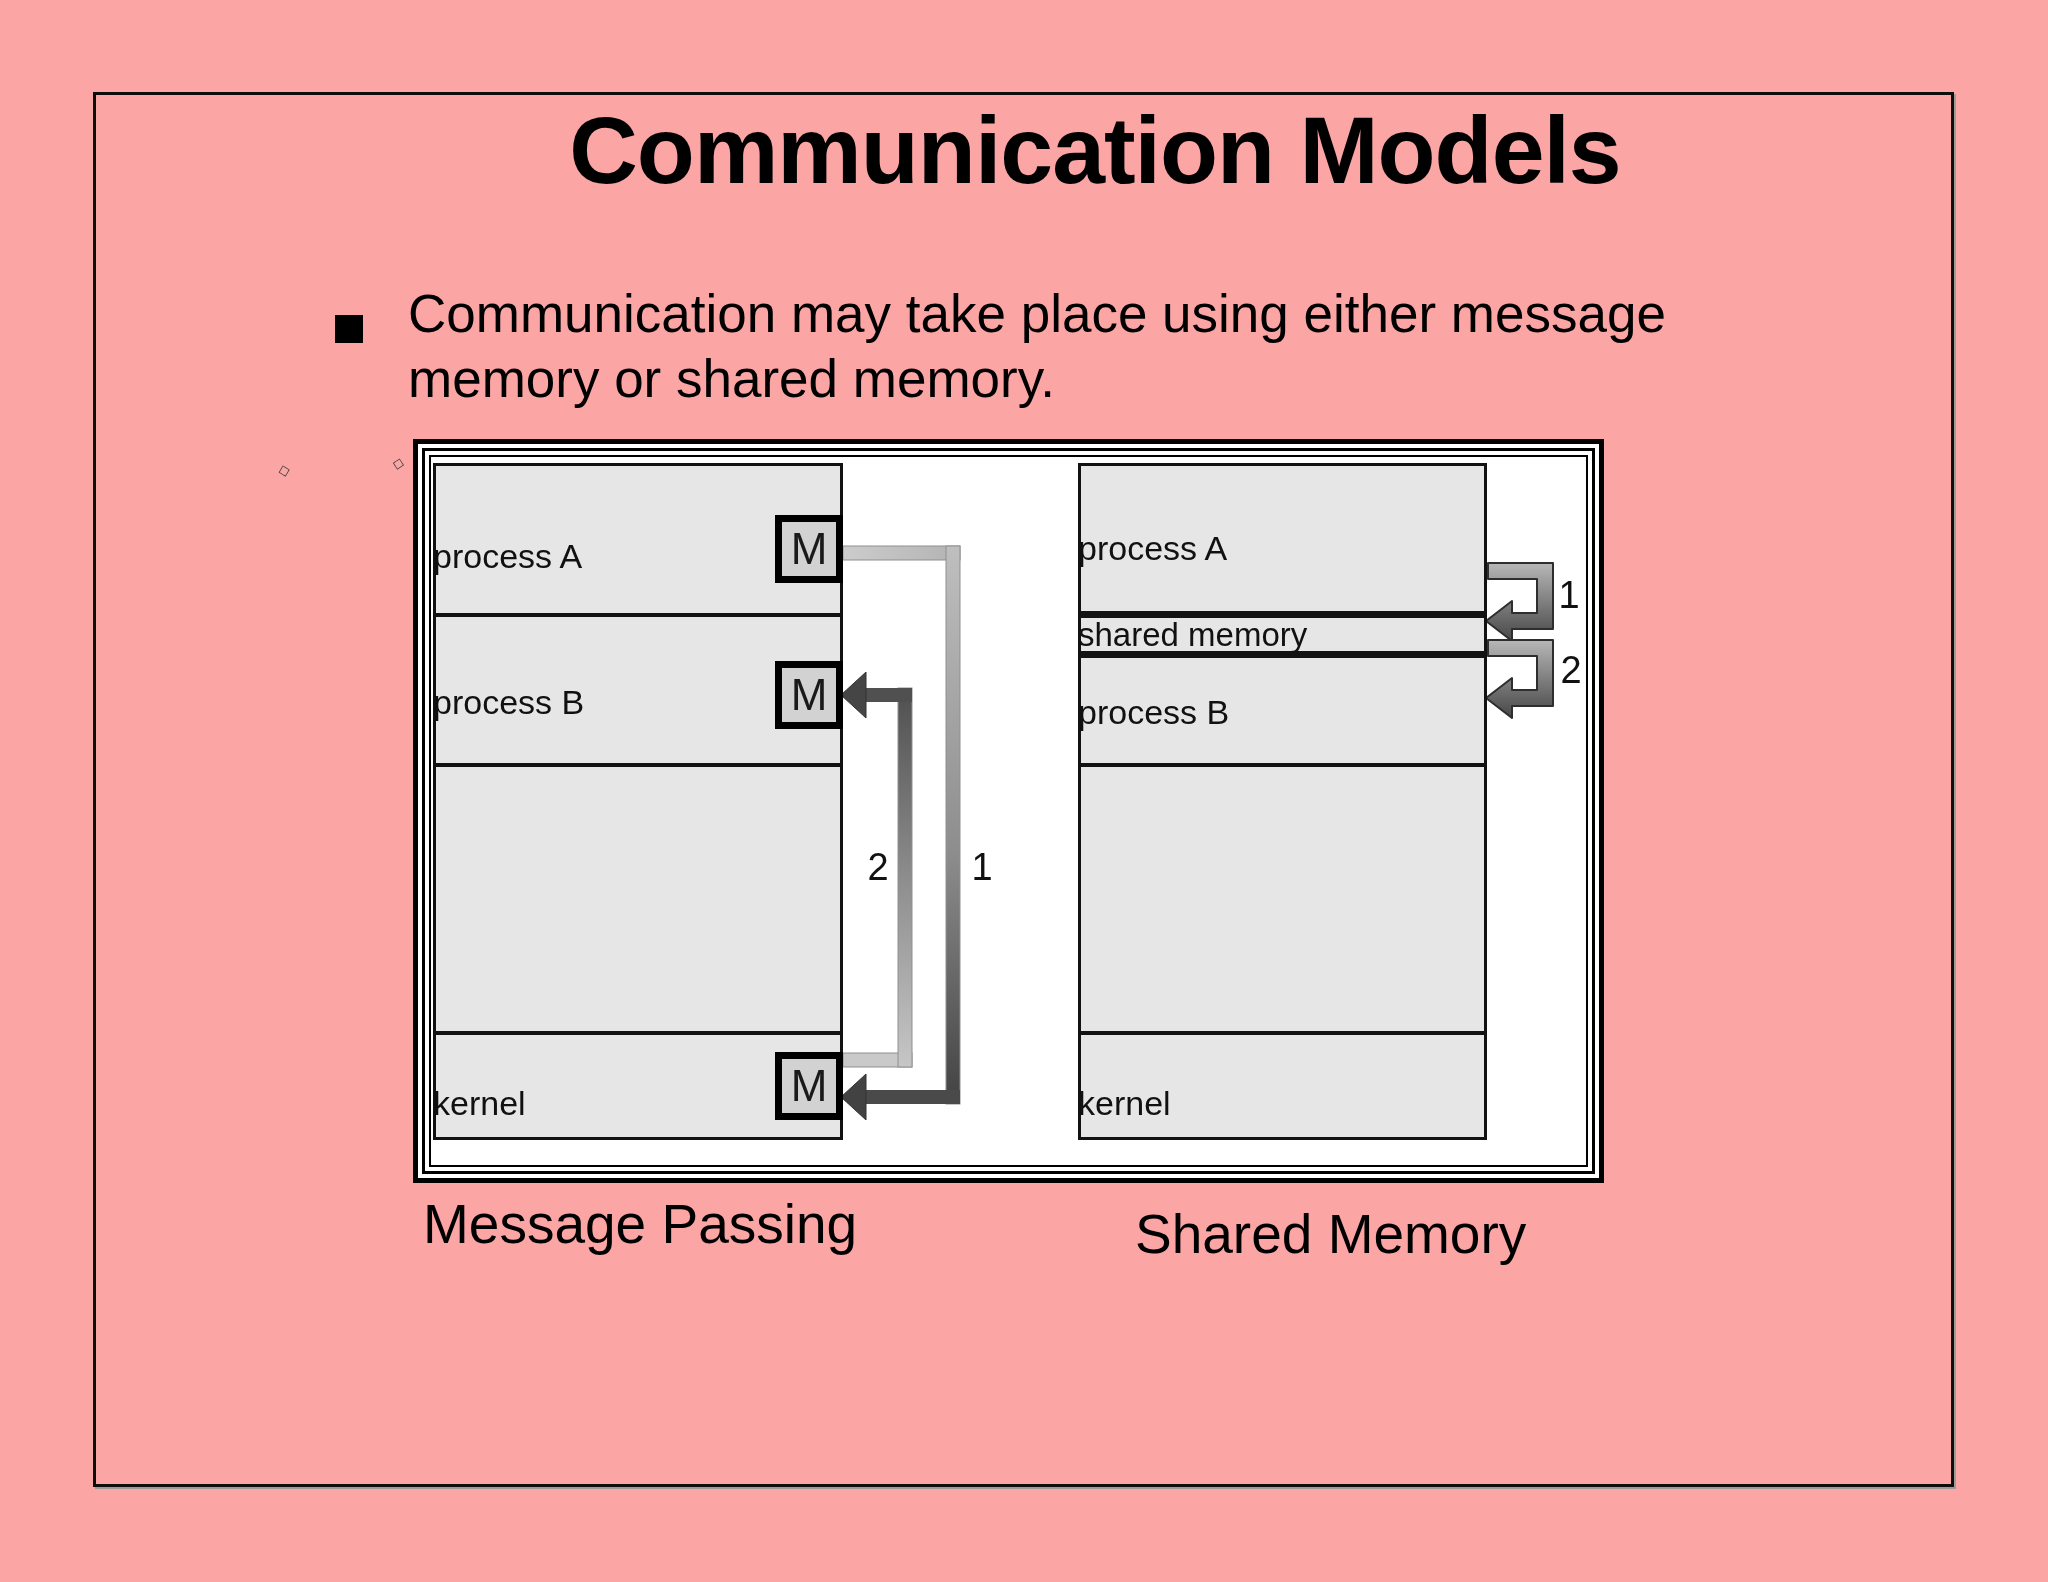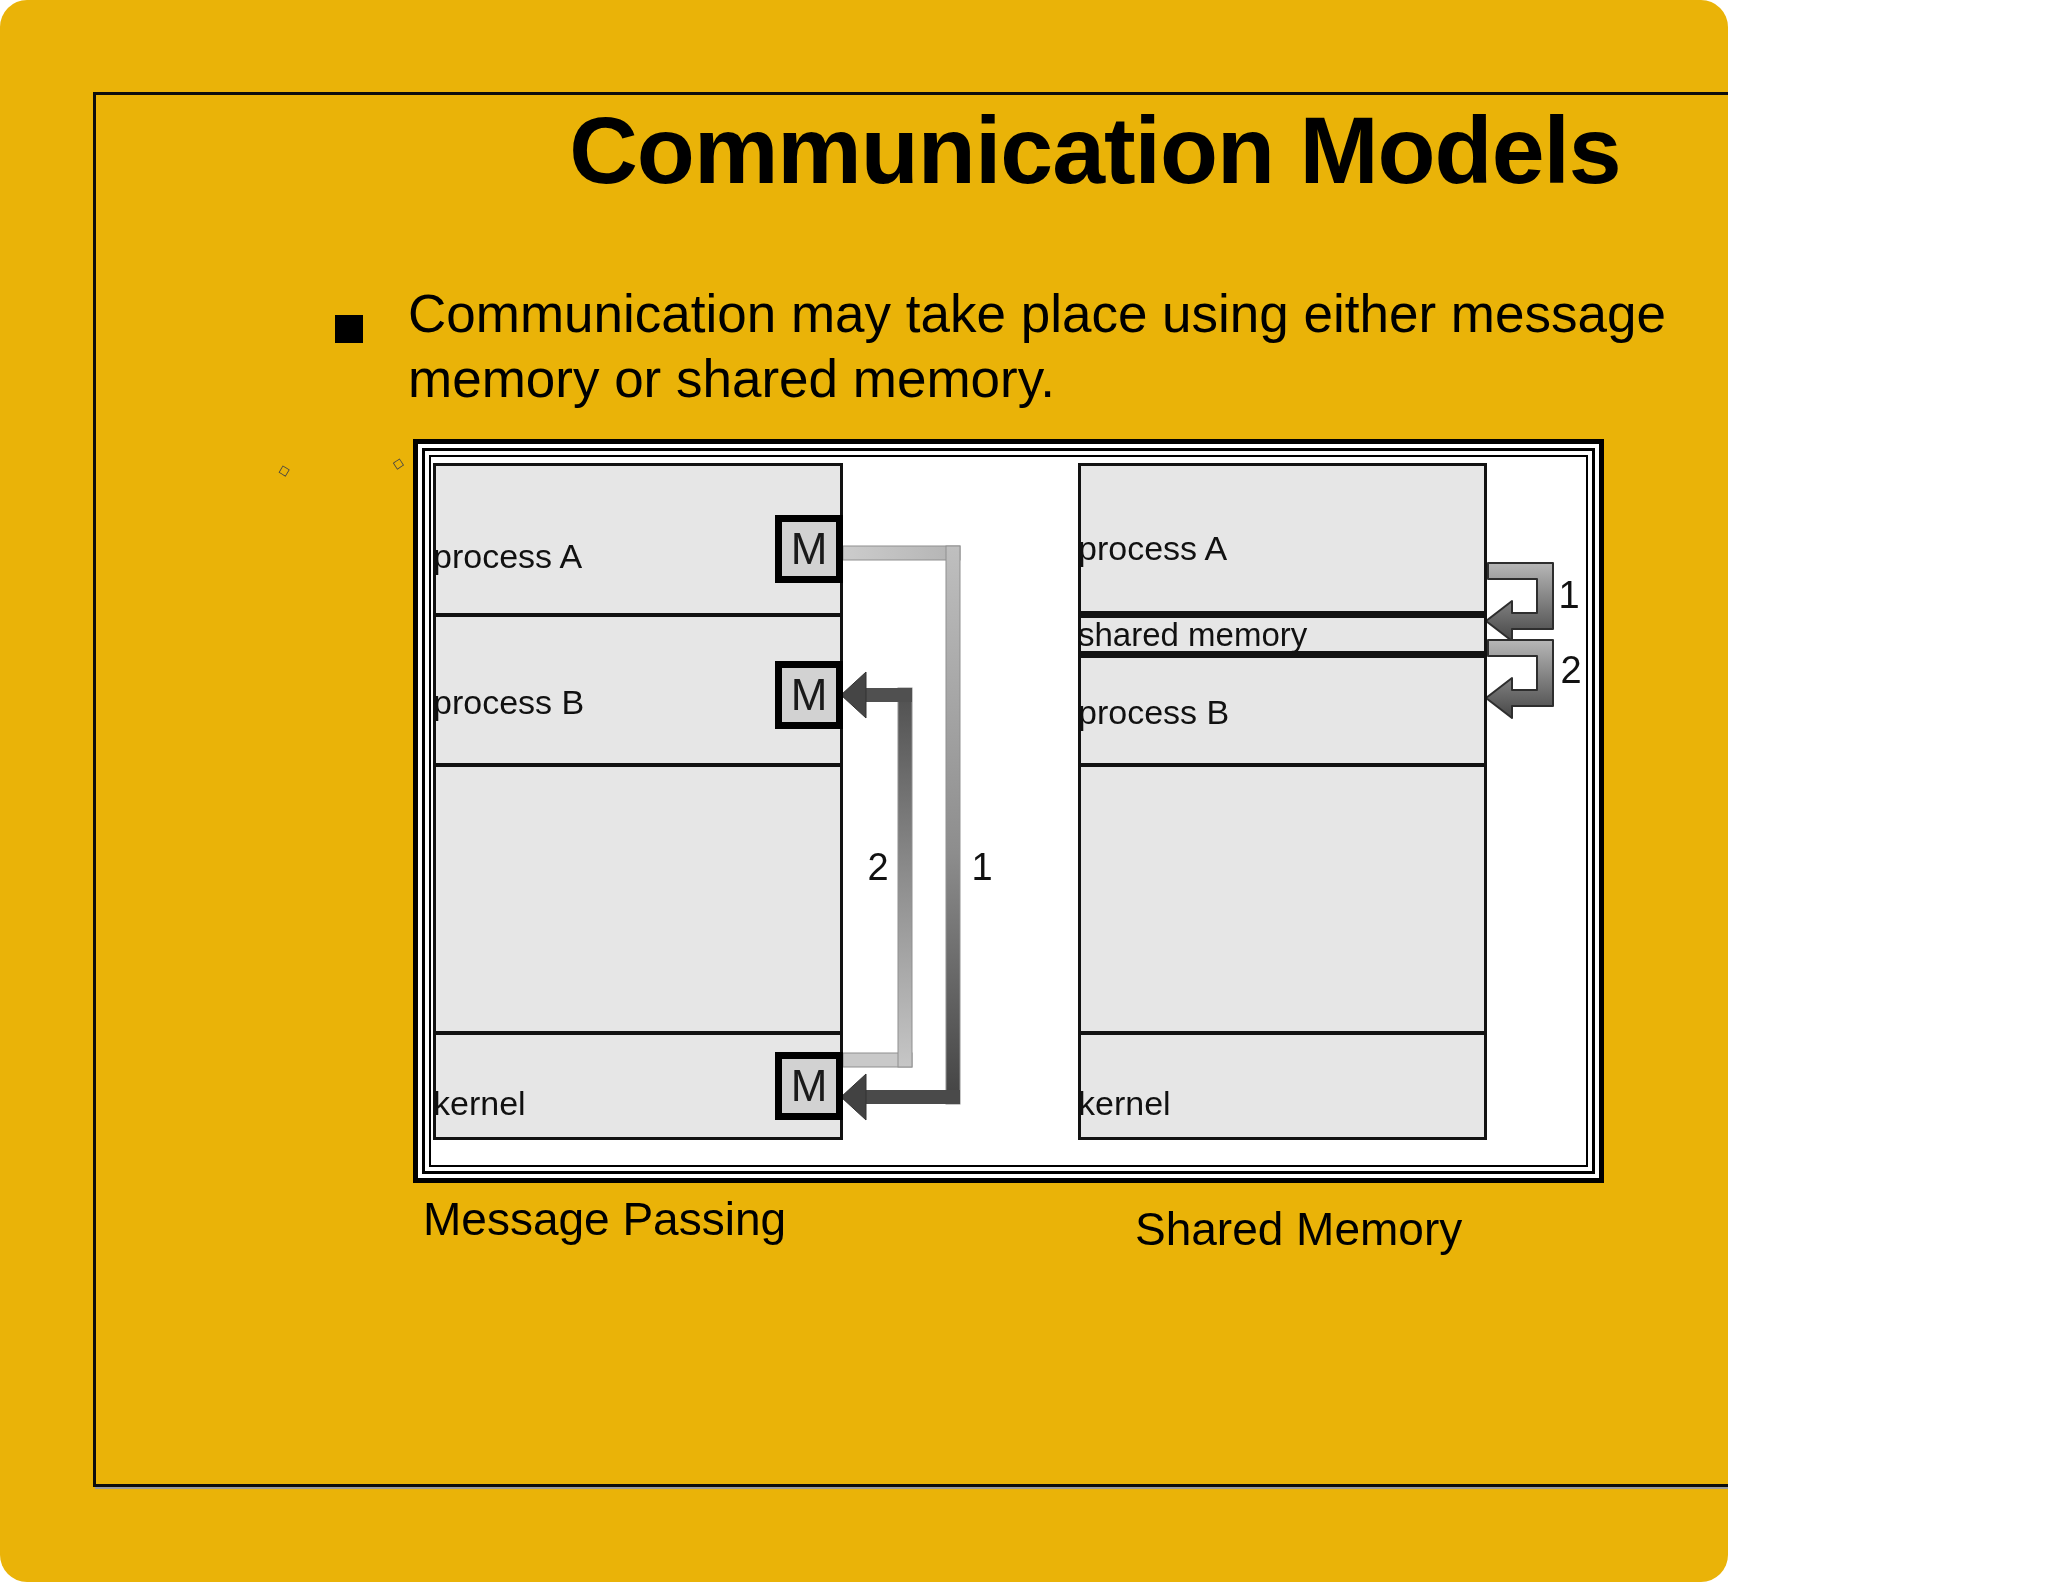--- a/index.html
+++ b/index.html
@@ -1,18 +1,18 @@
 <!DOCTYPE html>
 <html><head>
 <meta charset="utf-8">
 <style>
   html,body{margin:0;padding:0;background:#ffffff;}
   .canvas{
-    position:relative;width:1728px;height:1582px;background:#eab308;overflow:hidden;
-    font-family:"Liberation Sans","DejaVu Sans",sans-serif;color:#000;border-radius:27px;
+    position:relative;width:2048px;height:1582px;background:#fca5a5;overflow:hidden;
+    font-family:"Liberation Sans","DejaVu Sans",sans-serif;color:#000;
   }
   .abs{position:absolute;}
   .slide-border{
     left:93px;top:92px;width:1861px;height:1395px;
     border:3px solid #0d0d0d;box-sizing:border-box;
     box-shadow:2px 2px 0 #9a9a9a;
   }
   .title{
     left:120px;top:96px;width:1950px;height:120px;
     font-size:95px;font-weight:bold;text-align:center;letter-spacing:-1px;
@@ -33,21 +33,21 @@
   .diagram-label{
     font-size:34px;color:#111;text-align:left;line-height:1;
   }
   .m-box{
     left:775px;width:68px;height:68px;box-sizing:border-box;
     background:#d2d2d2;border:7px solid #000;
     display:flex;align-items:center;justify-content:center;
     font-size:44px;color:#1a1a1a;
   }
   .num-label{font-size:38px;color:#111;width:40px;text-align:center;line-height:1;}
-  .caption{font-size:46px;color:#000;white-space:nowrap;}
+  .caption{font-size:55px;color:#000;white-space:nowrap;}
   .diamond{font-size:15px;color:#444;line-height:1;}
   svg{display:block;}
 </style>
 </head>
 <body>
 
 <div class="canvas">
 
   <div class="abs slide-border"></div>
 

